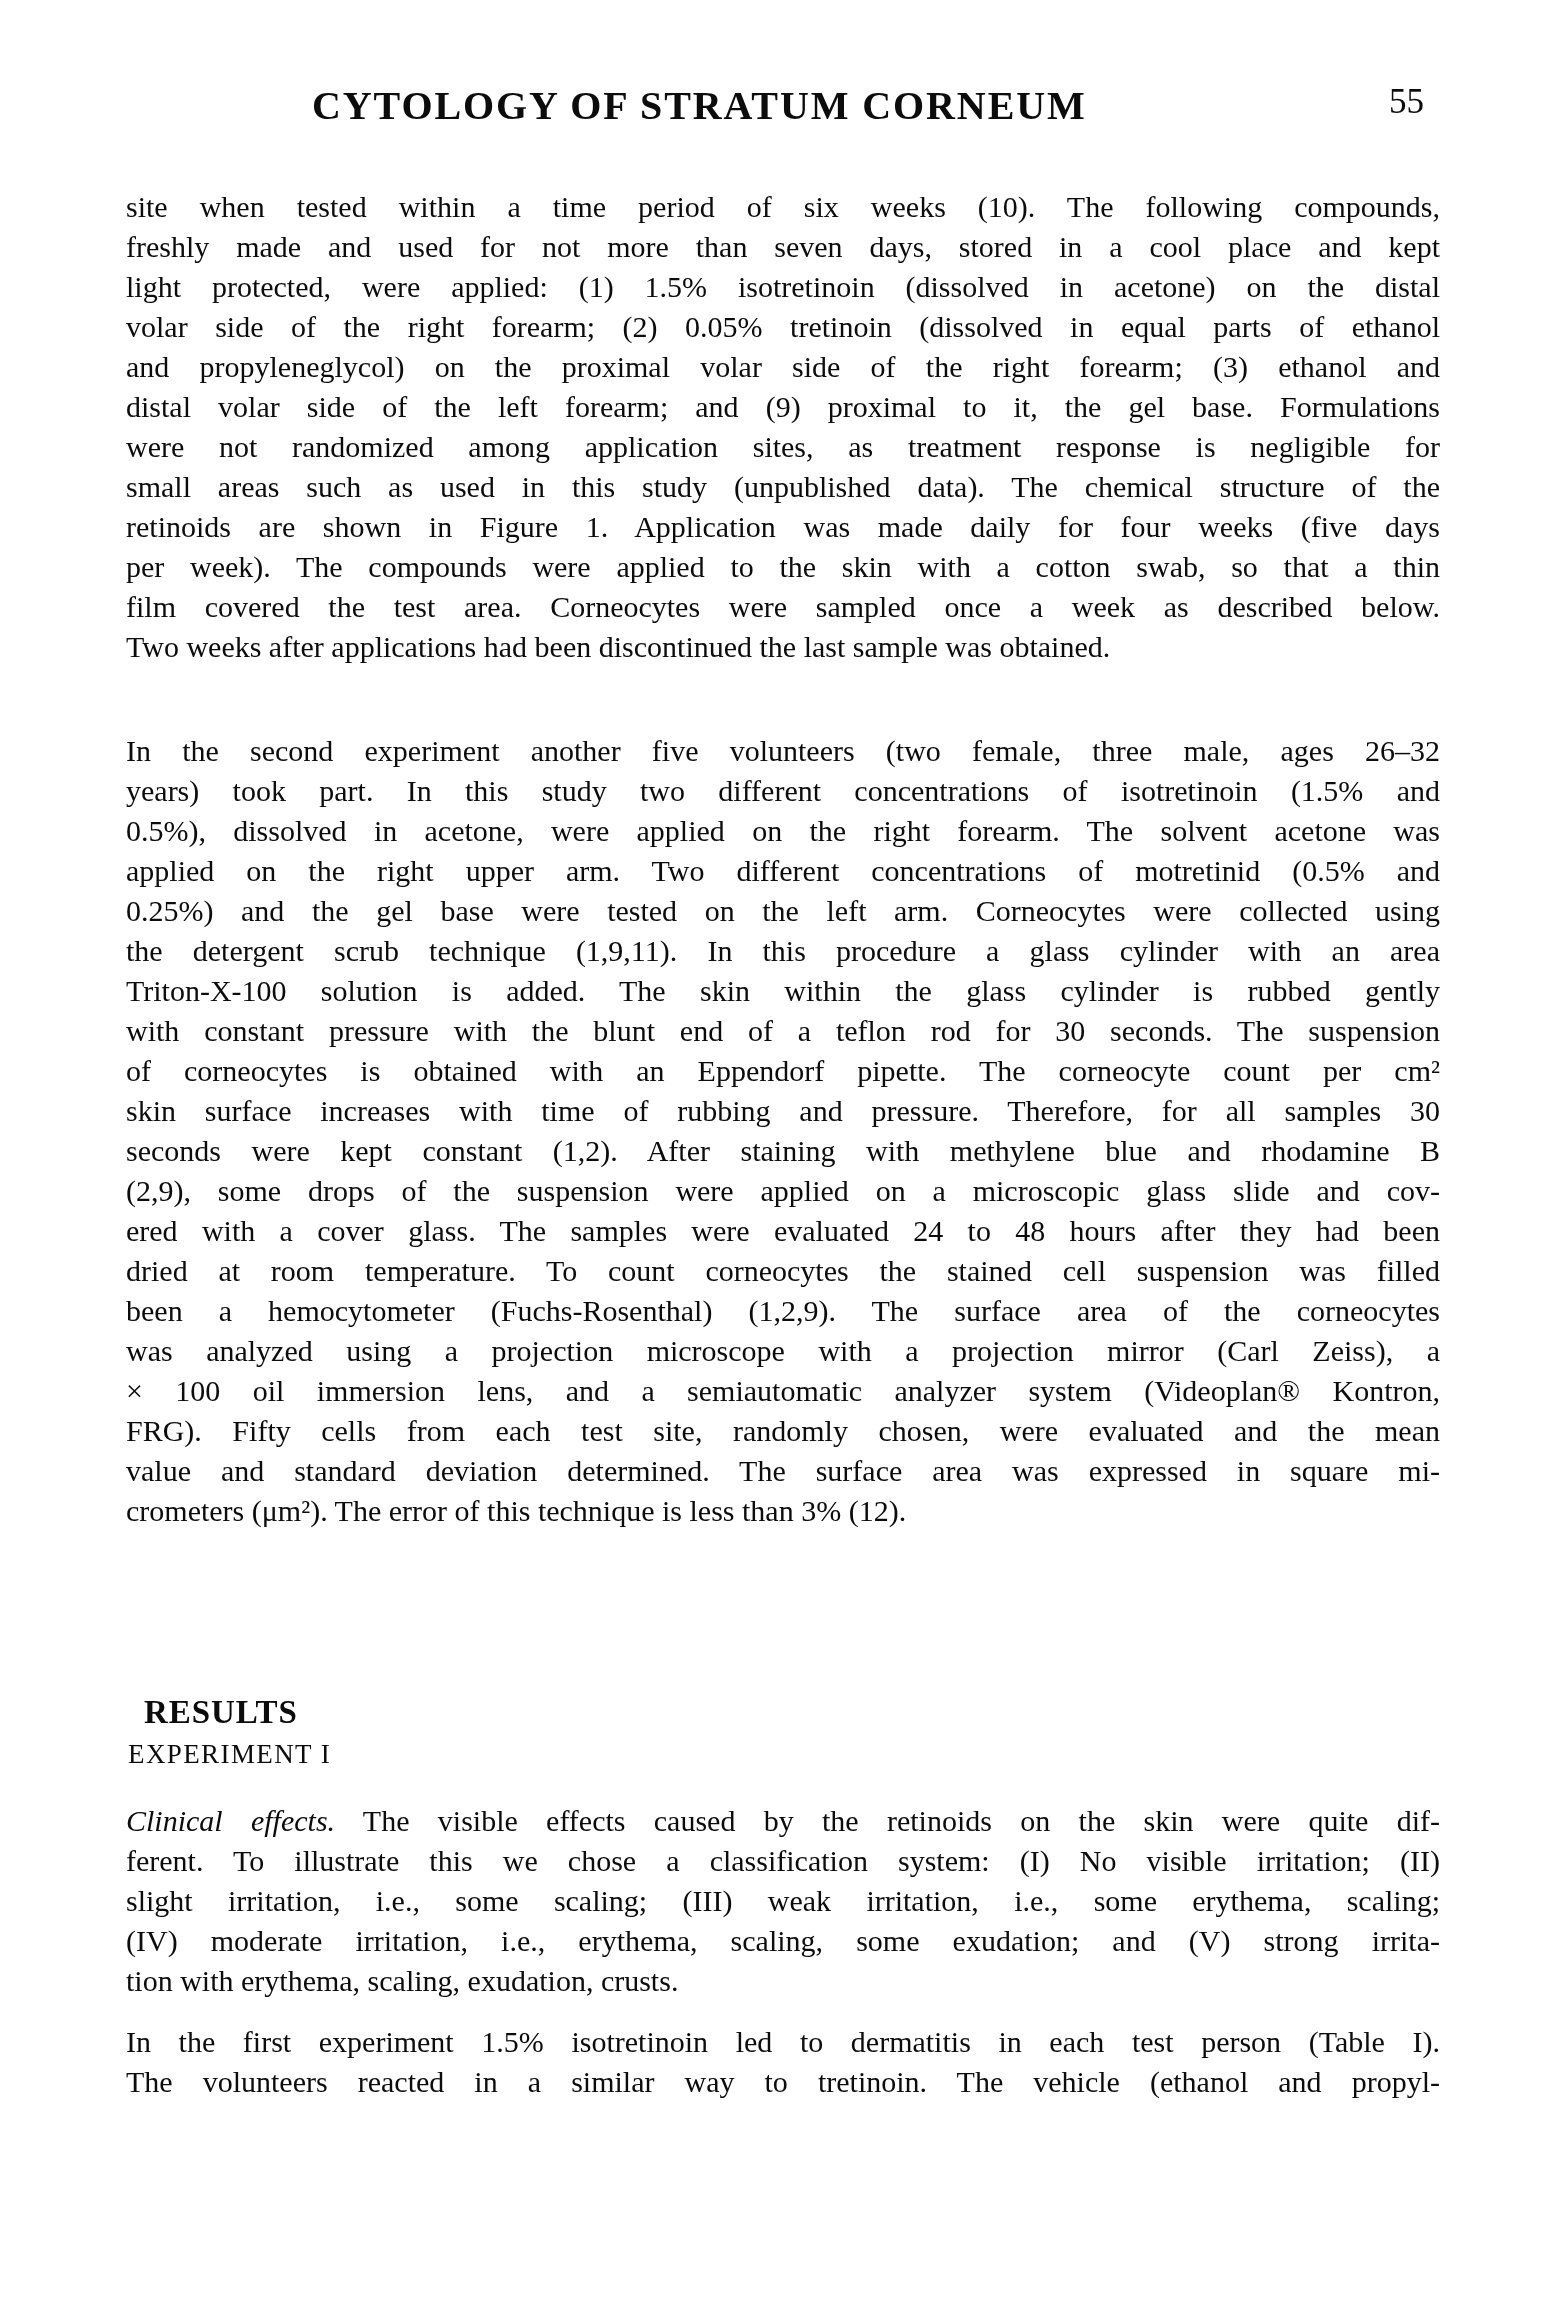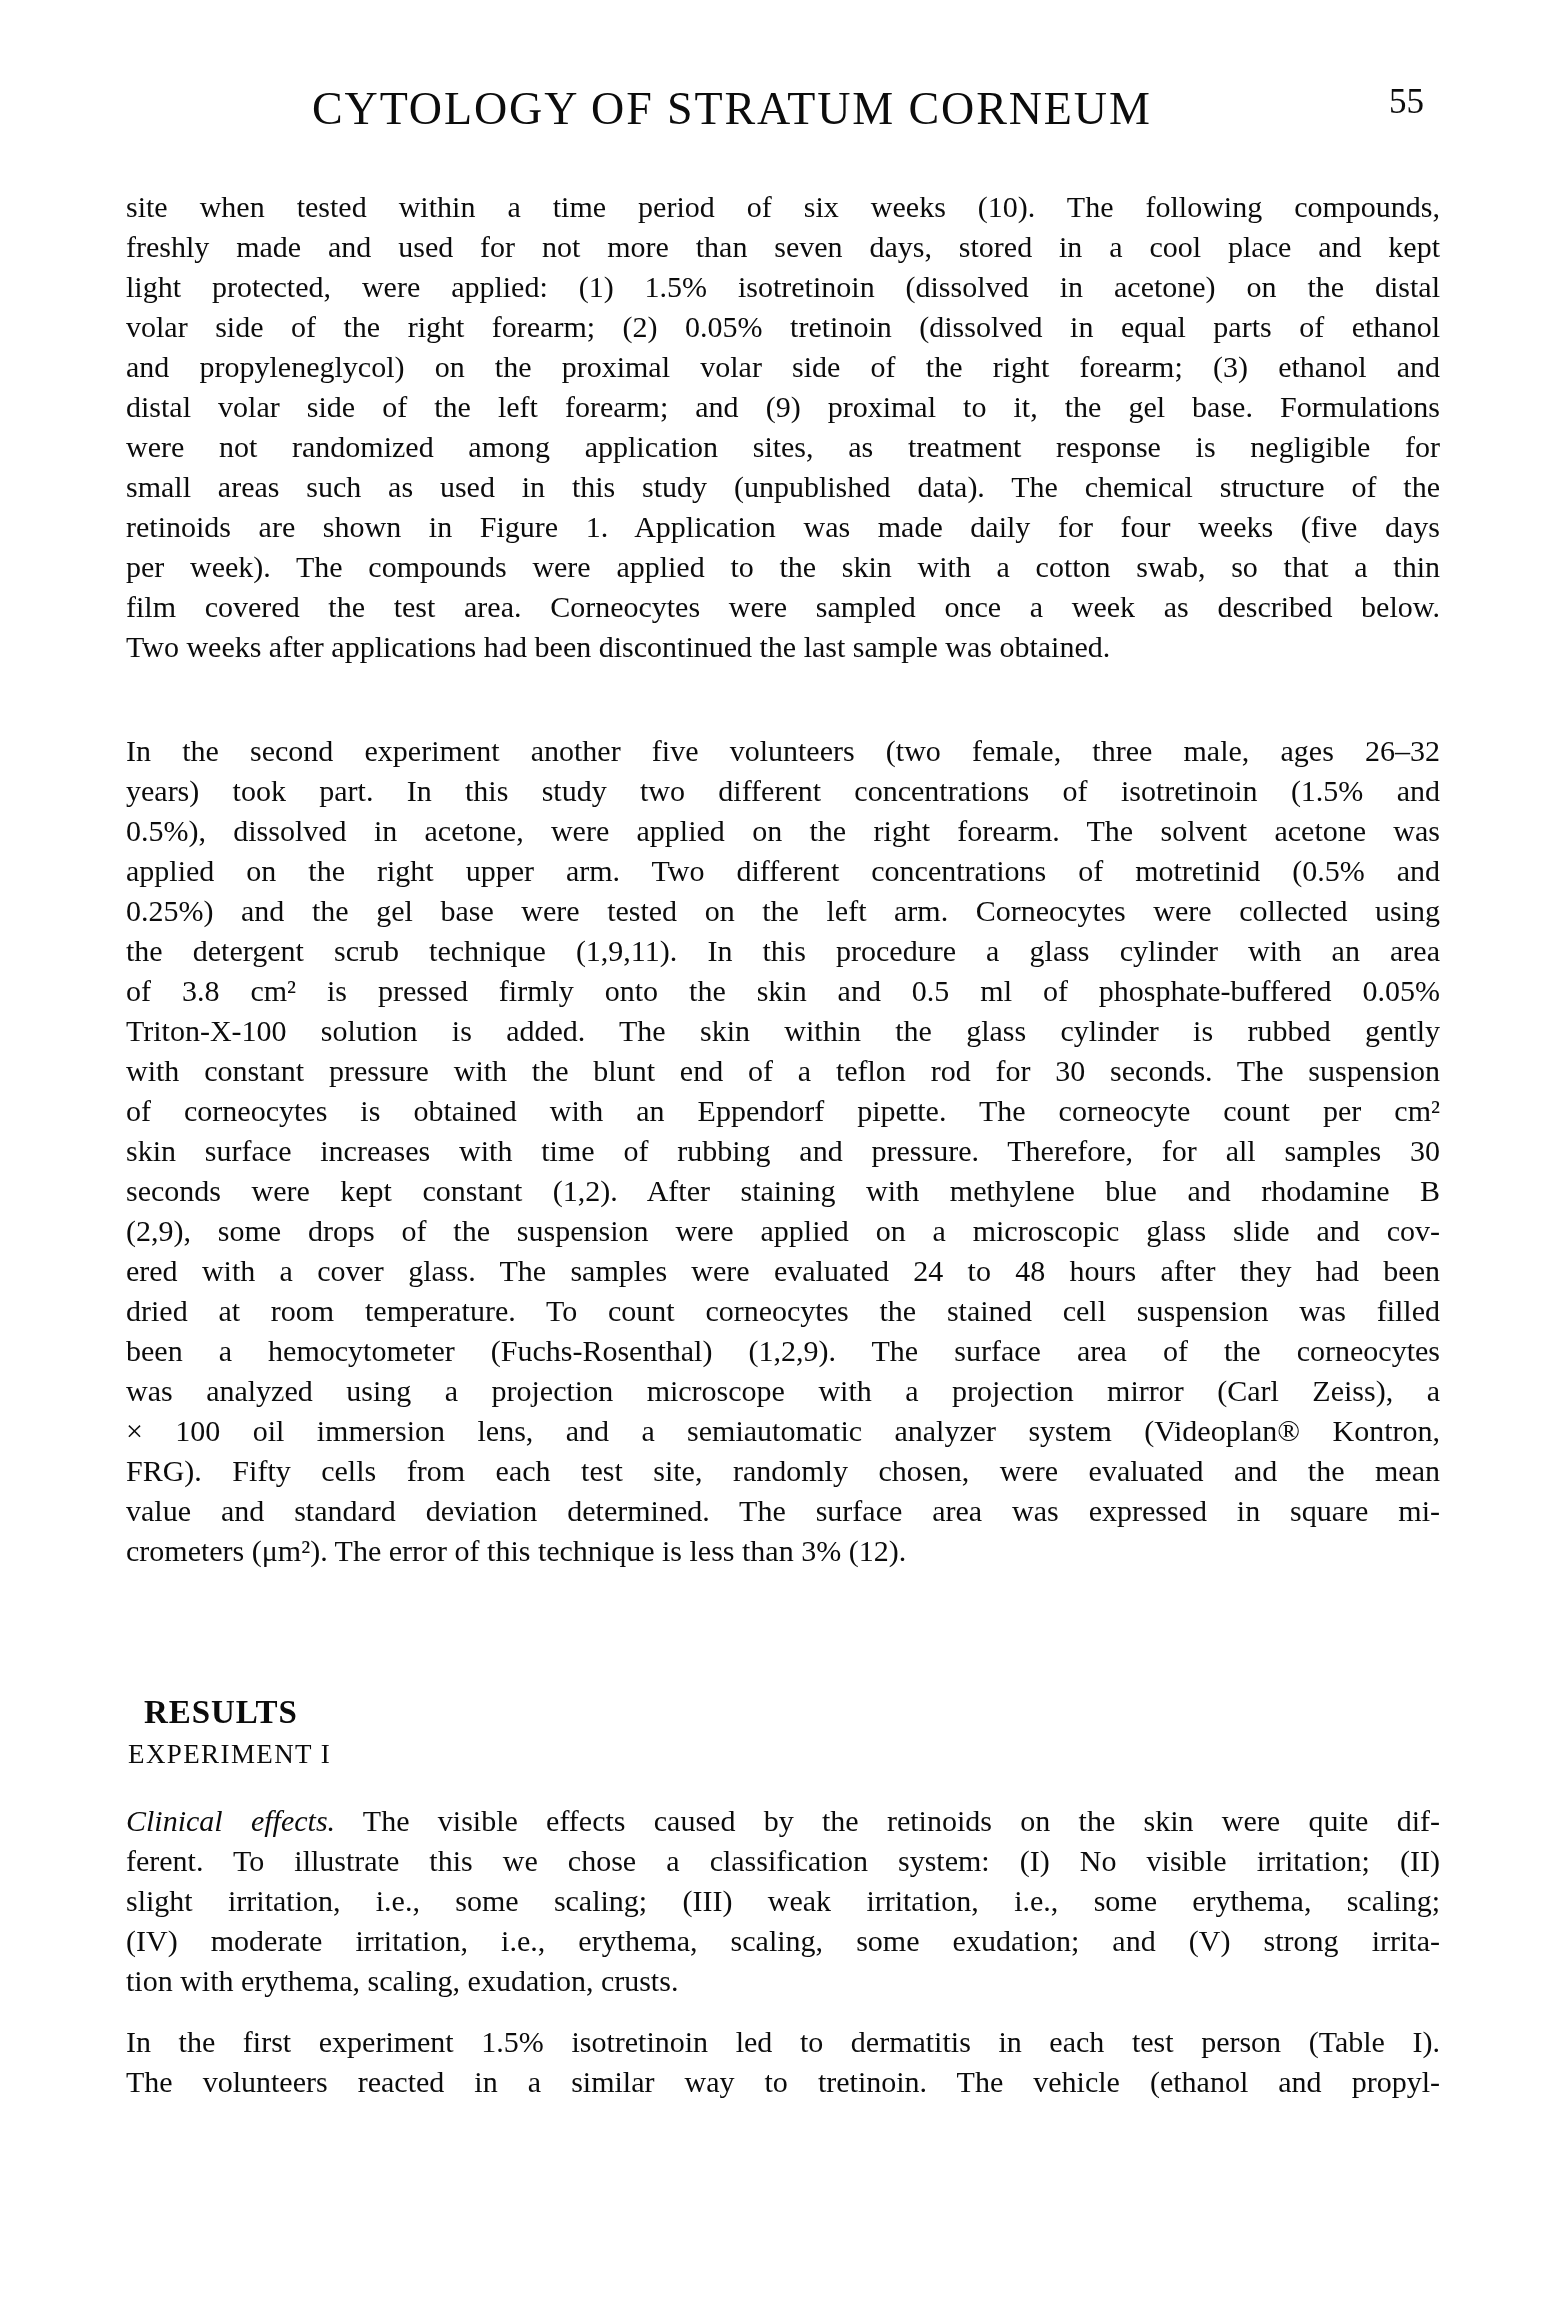--- a/index.html
+++ b/index.html
@@ -6,22 +6,23 @@
   .page{
     position:relative;
     width:1565px;height:2319px;
     background:#ffffff;
     color:#0c0c0c;
     font-family:"Liberation Serif","DejaVu Serif",serif;
     overflow:hidden;
   }
   .running-head{
     position:absolute;top:82px;left:312px;
-    font-size:46px;letter-spacing:1.9px;
+    font-size:40px;letter-spacing:1.9px;
     white-space:nowrap;
+    font-weight:bold;
   }
   .page-number{
     position:absolute;top:82px;left:1389px;
     font-size:35px;
   }
   .para{
     position:absolute;left:126px;width:1314px;
   }
   .tl{
     font-size:30px;line-height:40px;height:40px;
@@ -69,21 +70,20 @@
       <div class="tl tl-last">Two weeks after applications had been discontinued the last sample was obtained.</div>
     </section>
 
   <section class="para" id="para-methods-2">
       <div class="tl">In the second experiment another five volunteers (two female, three male, ages 26–32</div>
       <div class="tl">years) took part. In this study two different concentrations of isotretinoin (1.5% and</div>
       <div class="tl">0.5%), dissolved in acetone, were applied on the right forearm. The solvent acetone was</div>
       <div class="tl">applied on the right upper arm. Two different concentrations of motretinid (0.5% and</div>
       <div class="tl">0.25%) and the gel base were tested on the left arm. Corneocytes were collected using</div>
       <div class="tl">the detergent scrub technique (1,9,11). In this procedure a glass cylinder with an area</div>
-      <div class="tl">of 3.8 cm² is pressed firmly onto the skin and 0.5 ml of phosphate-buffered 0.05%</div>
       <div class="tl">Triton-X-100 solution is added. The skin within the glass cylinder is rubbed gently</div>
       <div class="tl">with constant pressure with the blunt end of a teflon rod for 30 seconds. The suspension</div>
       <div class="tl">of corneocytes is obtained with an Eppendorf pipette. The corneocyte count per cm²</div>
       <div class="tl">skin surface increases with time of rubbing and pressure. Therefore, for all samples 30</div>
       <div class="tl">seconds were kept constant (1,2). After staining with methylene blue and rhodamine B</div>
       <div class="tl">(2,9), some drops of the suspension were applied on a microscopic glass slide and cov-</div>
       <div class="tl">ered with a cover glass. The samples were evaluated 24 to 48 hours after they had been</div>
       <div class="tl">dried at room temperature. To count corneocytes the stained cell suspension was filled</div>
       <div class="tl">been a hemocytometer (Fuchs-Rosenthal) (1,2,9). The surface area of the corneocytes</div>
       <div class="tl">was analyzed using a projection microscope with a projection mirror (Carl Zeiss), a</div>

